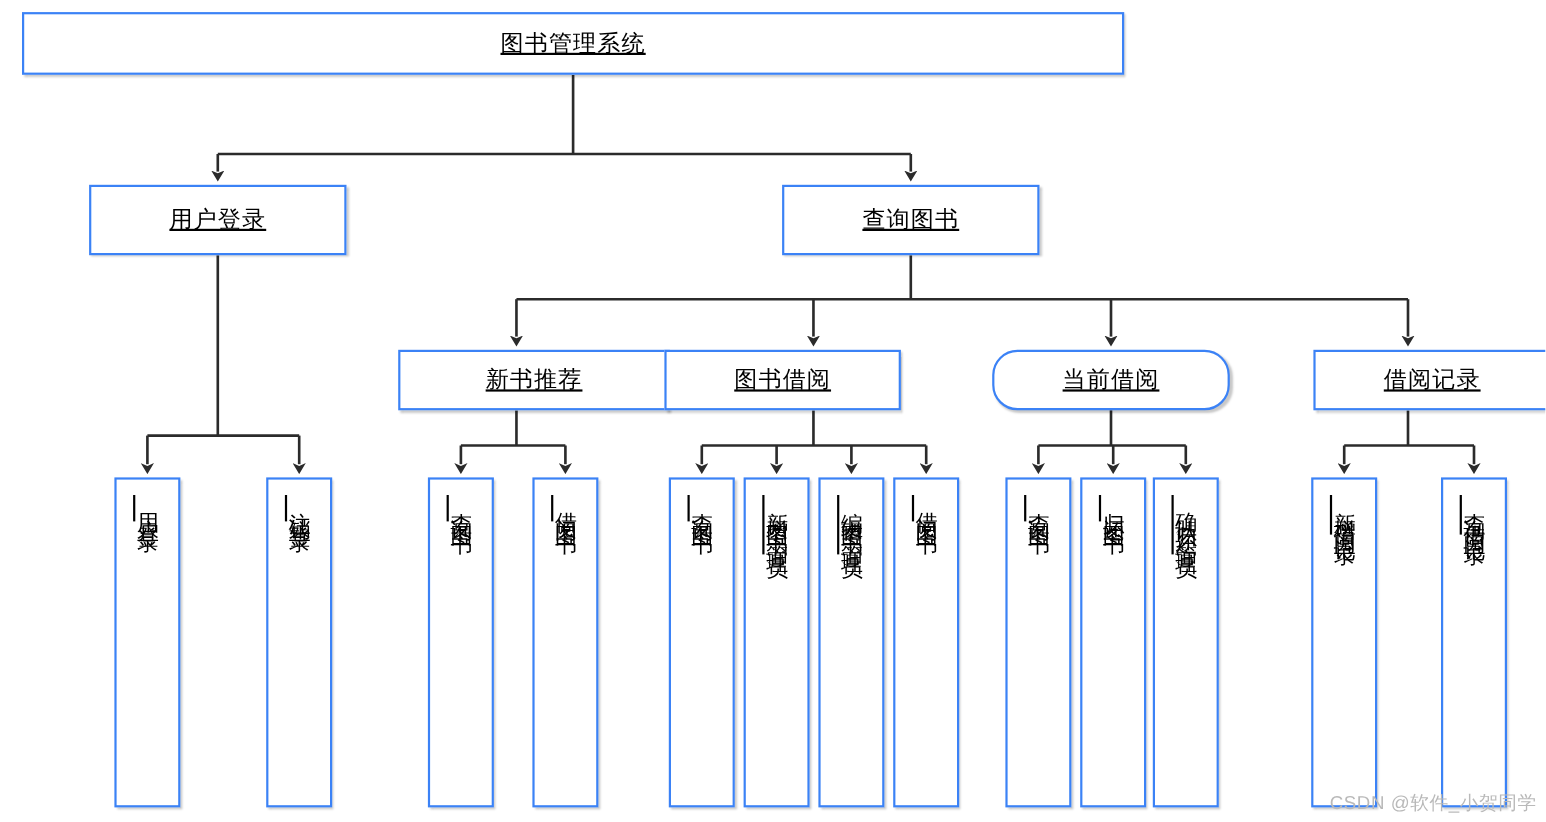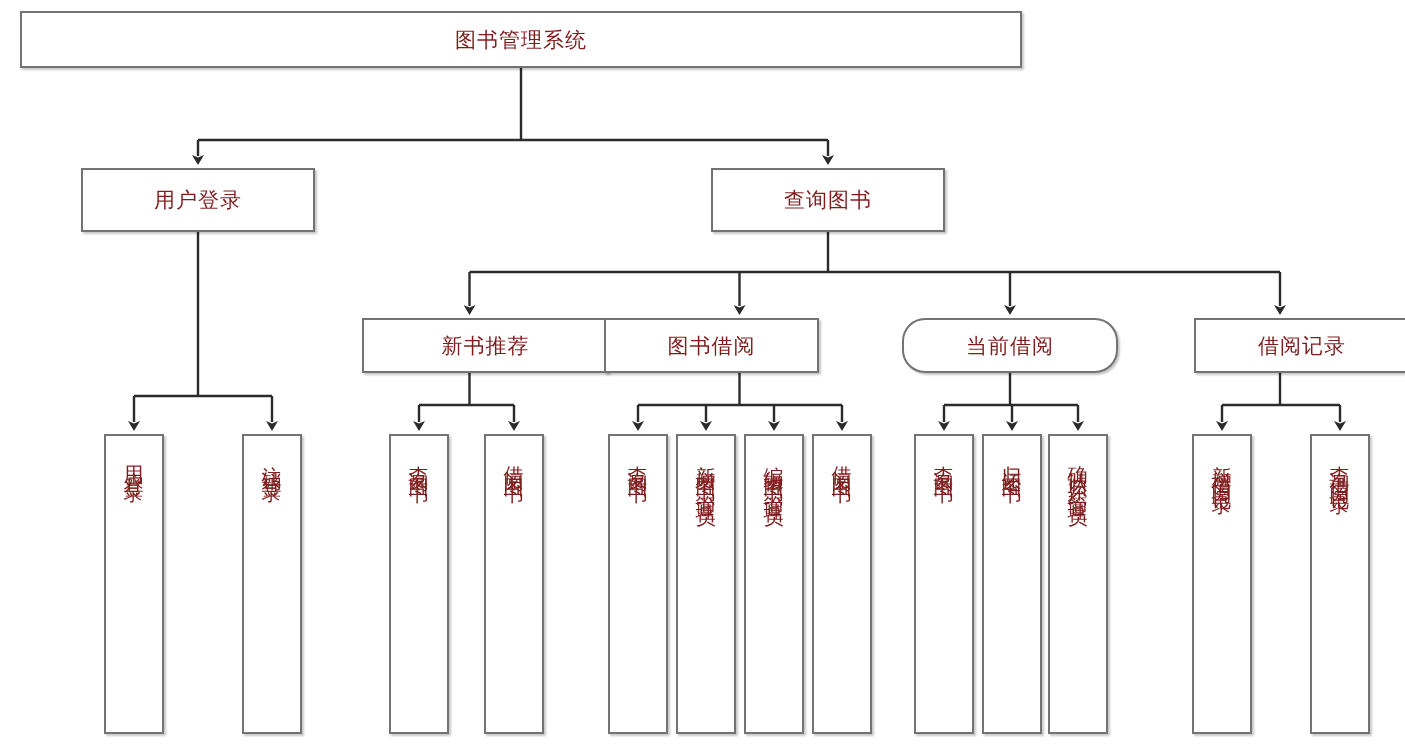--- a/index.html
+++ b/index.html
@@ -18,27 +18,28 @@
   #edges {
     position: absolute;
     left: 0;
     top: 0;
     width: 1405px;
     height: 747px;
   }
   .node {
     position: absolute;
     box-sizing: border-box;
-    border: 2px solid #737373;
+    border: 2px solid #3b82f6;
     background: #ffffff;
     box-shadow: 2px 2px 2px rgba(0,0,0,0.22);
     display: flex;
     align-items: center;
     justify-content: center;
-    color: #7f1d1d;
+    color: #000000;
+    text-decoration: underline;
   }
   .node .label-h {
     font-size: 21px;
     line-height: 1.1;
     letter-spacing: 1px;
     white-space: nowrap;
   }
   .node.vertical {
     align-items: flex-start;
     justify-content: center;
@@ -167,13 +168,14 @@
         <span class="label-v">确认归还（管理员）</span>
       </div>
       <div class="node vertical" style="left: 1192px; top: 434px; width: 60px; height: 300px;">
         <span class="label-v">新增借阅记录</span>
       </div>
       <div class="node vertical" style="left: 1310px; top: 434px; width: 60px; height: 300px;">
         <span class="label-v">查询借阅记录</span>
       </div>
     </div>
 
+  <div id="watermark">CSDN @软件_小贺同学</div>
 </div>
 
 </body></html>

